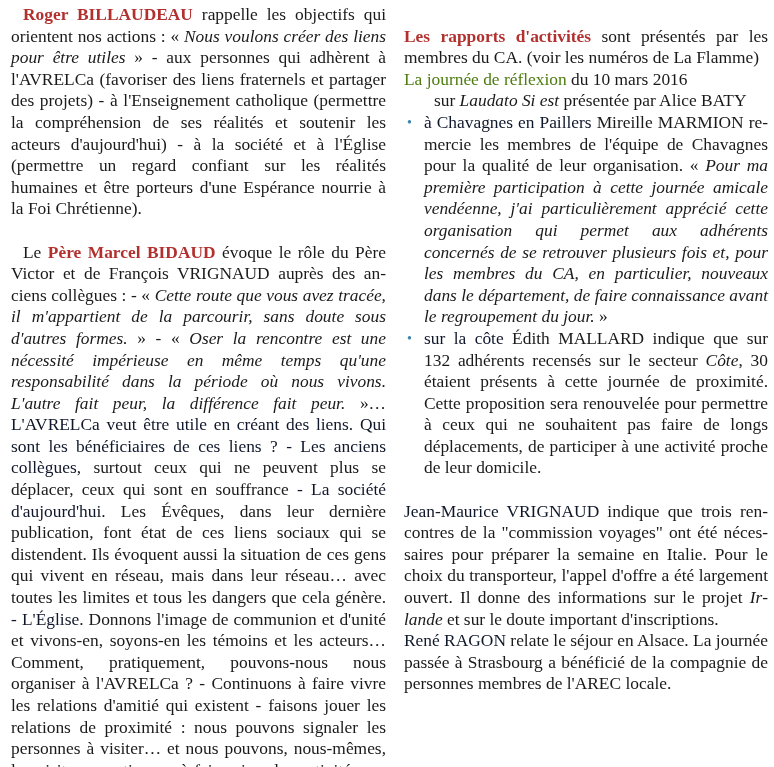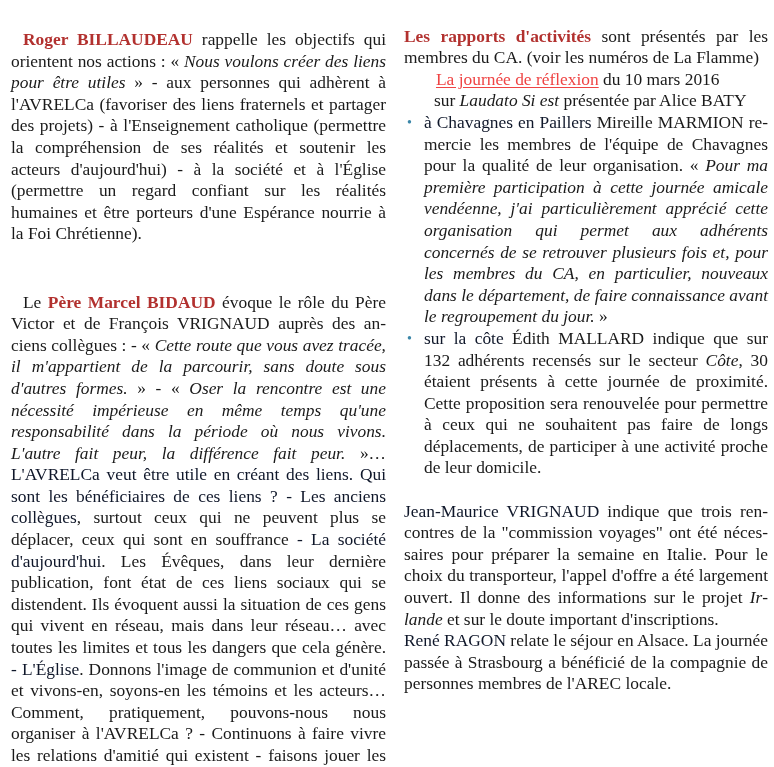--- a/index.html
+++ b/index.html
@@ -18,25 +18,25 @@
   .col {
     width: 376px;
     font-size: 17.4px;
     line-height: 21.6px;
     text-align: justify;
     hyphens: manual;
   }
   .col-left { margin-right: 18px; }
   .col-right { width: 365px; }
   p { margin: 0; }
-  .indent { text-indent: 12px; margin-top: 25px; }
+  .indent { text-indent: 12px; }
   .gap { height: 21.6px; }
   .red { color: #b2312f; font-weight: bold; }
   .blue { color: #0f172a; }
-  .ul { color: #ef4444; text-decoration: underline; text-underline-offset: 2px; margin-left: 32px; }
+  .ul { color: #4d7c0f; text-underline-offset: 2px; }
   em { font-style: italic; }
   .centered { padding-left: 30px; text-align: left; }
   .bullets { list-style: none; padding: 0; margin: 0; }
   .bullets li { position: relative; padding-left: 20px; }
   .bullets li .dot {
     position: absolute; left: 3px; top: 0;
     color: #3b86a8; font-size: 14px;
   }
   .left { text-align: left; }
 </style>

